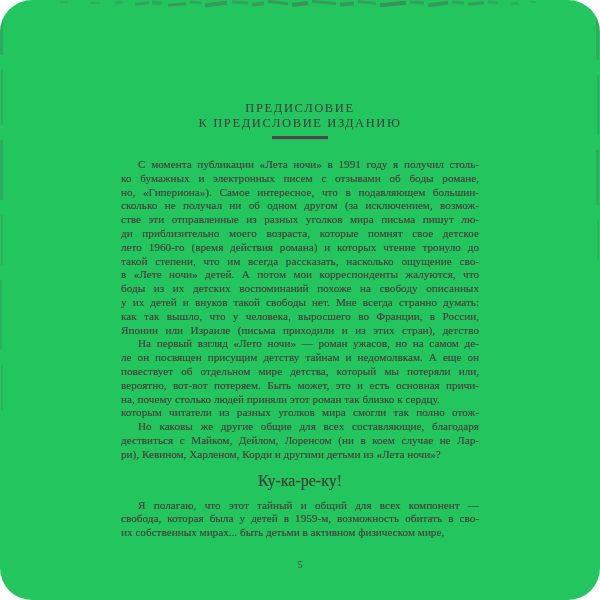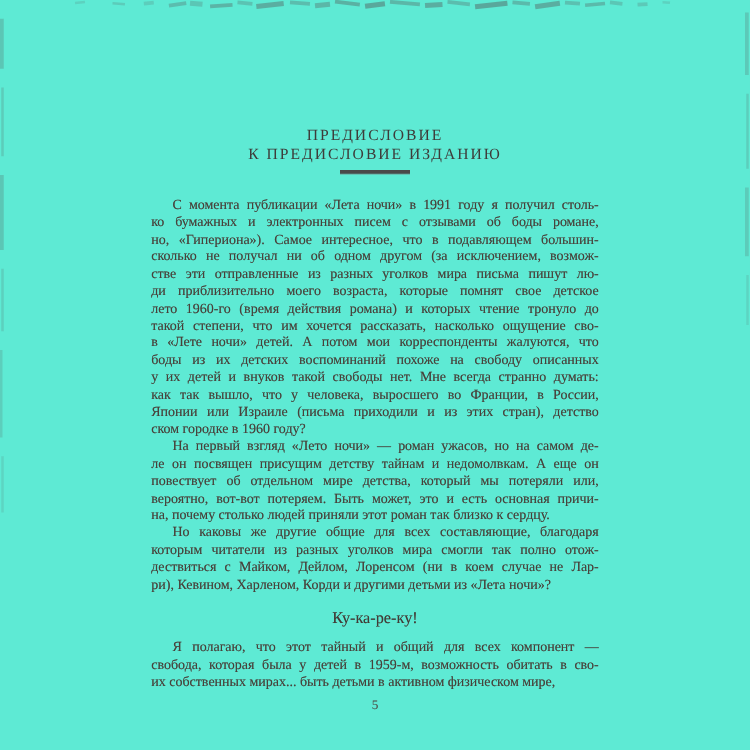--- a/index.html
+++ b/index.html
@@ -1,34 +1,34 @@
 <!DOCTYPE html>
 <html><head>
 <meta charset="utf-8">
 <style>
   html,body{margin:0;padding:0;}
   .stage{
-    position:relative;width:600px;height:600px;background:#5eead4;overflow:hidden;
-    font-family:"Liberation Serif","DejaVu Serif",serif;color:#48423b;
+    position:relative;width:600px;height:600px;background:#22c55e;overflow:hidden;
+    font-family:"Liberation Serif","DejaVu Serif",serif;color:#48423b;border-radius:32px;
   }
   .edges{position:absolute;left:0;top:0;width:600px;height:600px;pointer-events:none;}
   .title-block{position:absolute;left:0;top:101px;width:600px;text-align:center;color:#3e3c3a;}
   .title-line{font-size:12.5px;letter-spacing:1.6px;line-height:15px;}
   .title-rule{width:56px;height:2.5px;background:#4a4a4a;margin:5px auto 0 auto;box-shadow:0 1px 0 rgba(120,120,120,.35);}
   .body-col{position:absolute;left:121px;top:158px;width:358px;}
   .para{margin:0;}
   .line{
     font-size:11.2px;line-height:13.8px;height:13.8px;white-space:nowrap;
     text-align:justify;text-align-last:justify;
     text-shadow:0 0 .5px rgba(75,68,60,.55);
   }
   .line.last{text-align-last:left;}
   .line.first{text-indent:17px;}
   .subheading{
-    text-align:center;font-size:13px;line-height:14px;margin:12px 0 11px 0;color:#413c37;
+    text-align:center;font-size:16px;line-height:14px;margin:12px 0 11px 0;color:#413c37;
     text-shadow:0 0 .5px rgba(75,68,60,.55);
   }
   .pagenum{
     position:absolute;left:0;top:559px;width:600px;text-align:center;
     font-size:10.5px;color:#4a443d;
   }
 </style>
 </head>
 <body>
 
@@ -81,38 +81,37 @@
   <div class="body-col">
     <div id="paras-before">
         <div class="para">
           <div class="line first">С момента публикации «Лета ночи» в 1991 году я получил столь-</div>
           <div class="line">ко бумажных и электронных писем с отзывами об боды романе,</div>
           <div class="line">но, «Гипериона»). Самое интересное, что в подавляющем большин-</div>
           <div class="line">сколько не получал ни об одном другом (за исключением, возмож-</div>
           <div class="line">стве эти отправленные из разных уголков мира письма пишут лю-</div>
           <div class="line">ди приблизительно моего возраста, которые помнят свое детское</div>
           <div class="line">лето 1960-го (время действия романа) и которых чтение тронуло до</div>
-          <div class="line">такой степени, что им хочется рассказать, насколько ощущение сво-</div>
+          <div class="line">такой степени, что им всегда рассказать, насколько ощущение сво-</div>
           <div class="line">в «Лете ночи» детей. А потом мои корреспонденты жалуются, что</div>
           <div class="line">боды из их детских воспоминаний похоже на свободу описанных</div>
           <div class="line">у их детей и внуков такой свободы нет. Мне всегда странно думать:</div>
           <div class="line">как так вышло, что у человека, выросшего во Франции, в России,</div>
           <div class="line">Японии или Израиле (письма приходили и из этих стран), детство</div>
-          <div class="line last">ском городке в 1960 году?</div>
         </div>
         <div class="para">
           <div class="line first">На первый взгляд «Лето ночи» — роман ужасов, но на самом де-</div>
           <div class="line">ле он посвящен присущим детству тайнам и недомолвкам. А еще он</div>
           <div class="line">повествует об отдельном мире детства, который мы потеряли или,</div>
           <div class="line">вероятно, вот-вот потеряем. Быть может, это и есть основная причи-</div>
           <div class="line last">на, почему столько людей приняли этот роман так близко к сердцу.</div>
         </div>
         <div class="para">
+          <div class="line">которым читатели из разных уголков мира смогли так полно отож-</div>
           <div class="line first">Но каковы же другие общие для всех составляющие, благодаря</div>
-          <div class="line">которым читатели из разных уголков мира смогли так полно отож-</div>
           <div class="line">дествиться с Майком, Дейлом, Лоренсом (ни в коем случае не Лар-</div>
           <div class="line last">ри), Кевином, Харленом, Корди и другими детьми из «Лета ночи»?</div>
         </div>
       </div>
     <div class="subheading">Ку-ка-ре-ку!</div>
     <div id="paras-after">
         <div class="para">
           <div class="line first">Я полагаю, что этот тайный и общий для всех компонент —</div>
           <div class="line">свобода, которая была у детей в 1959-м, возможность обитать в сво-</div>
           <div class="line last">их собственных мирах... быть детьми в активном физическом мире,</div>

